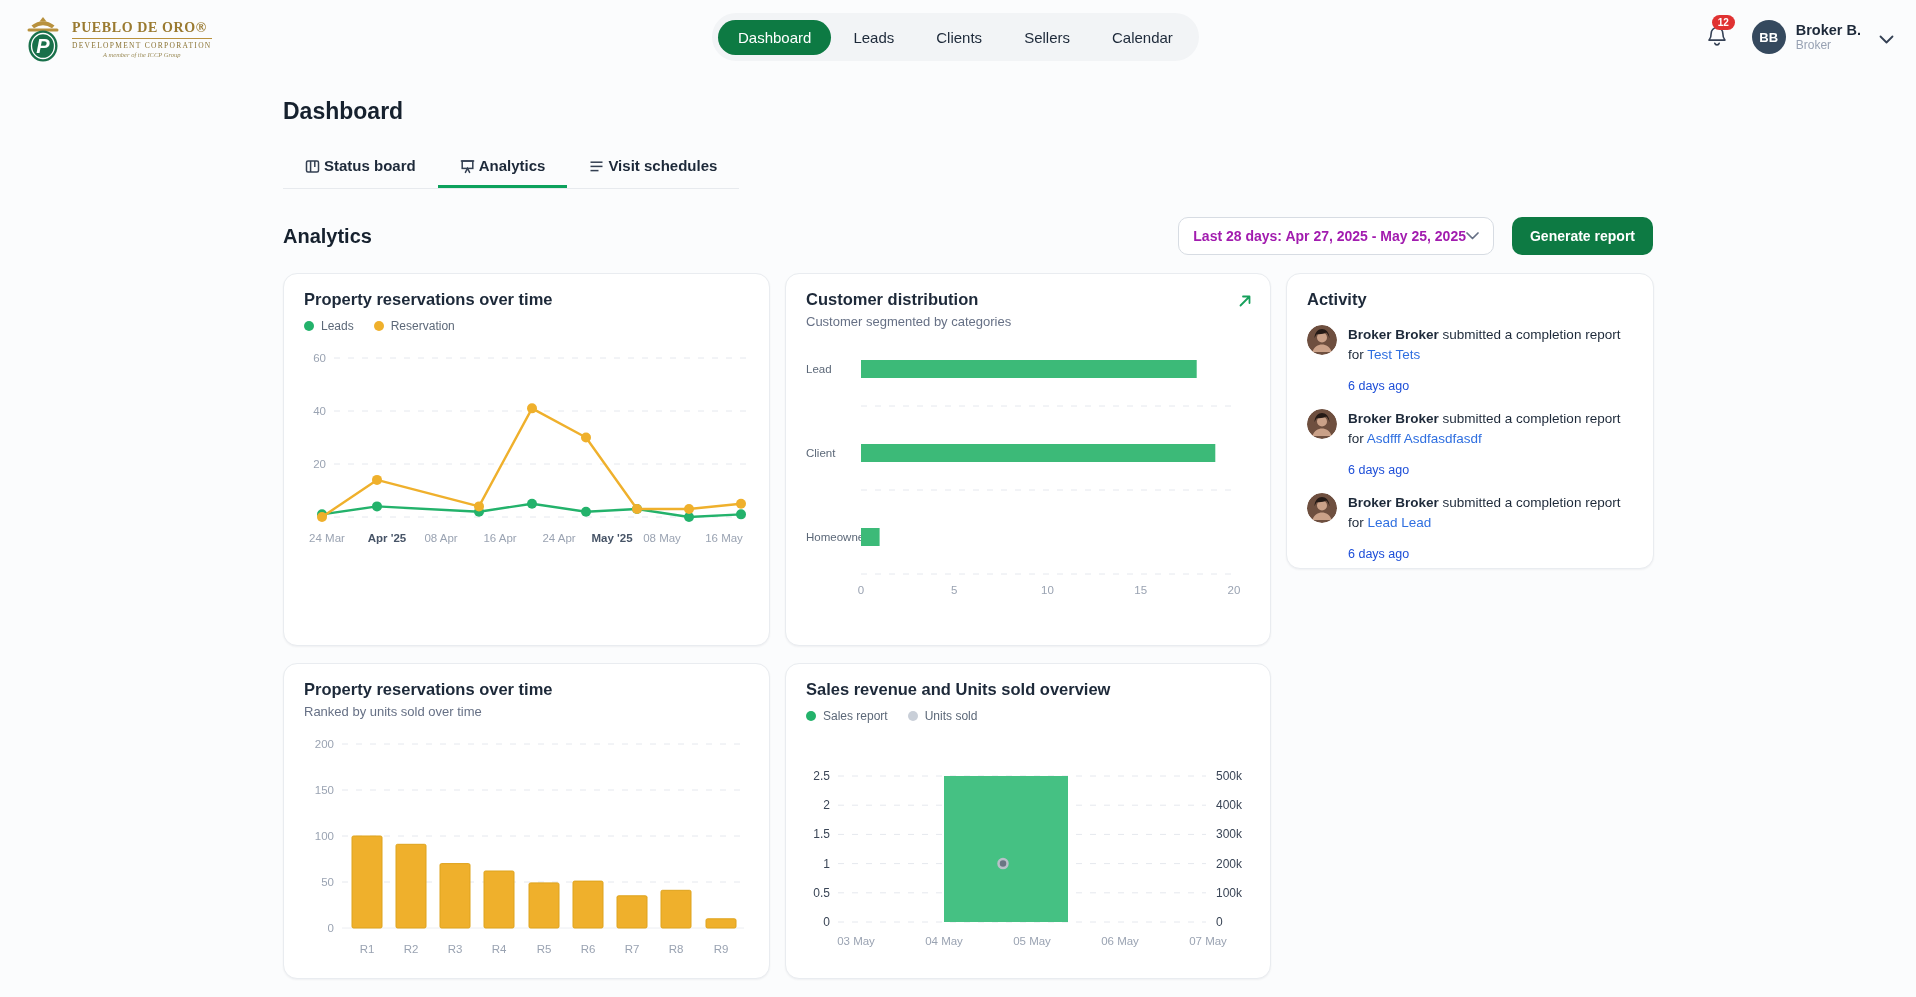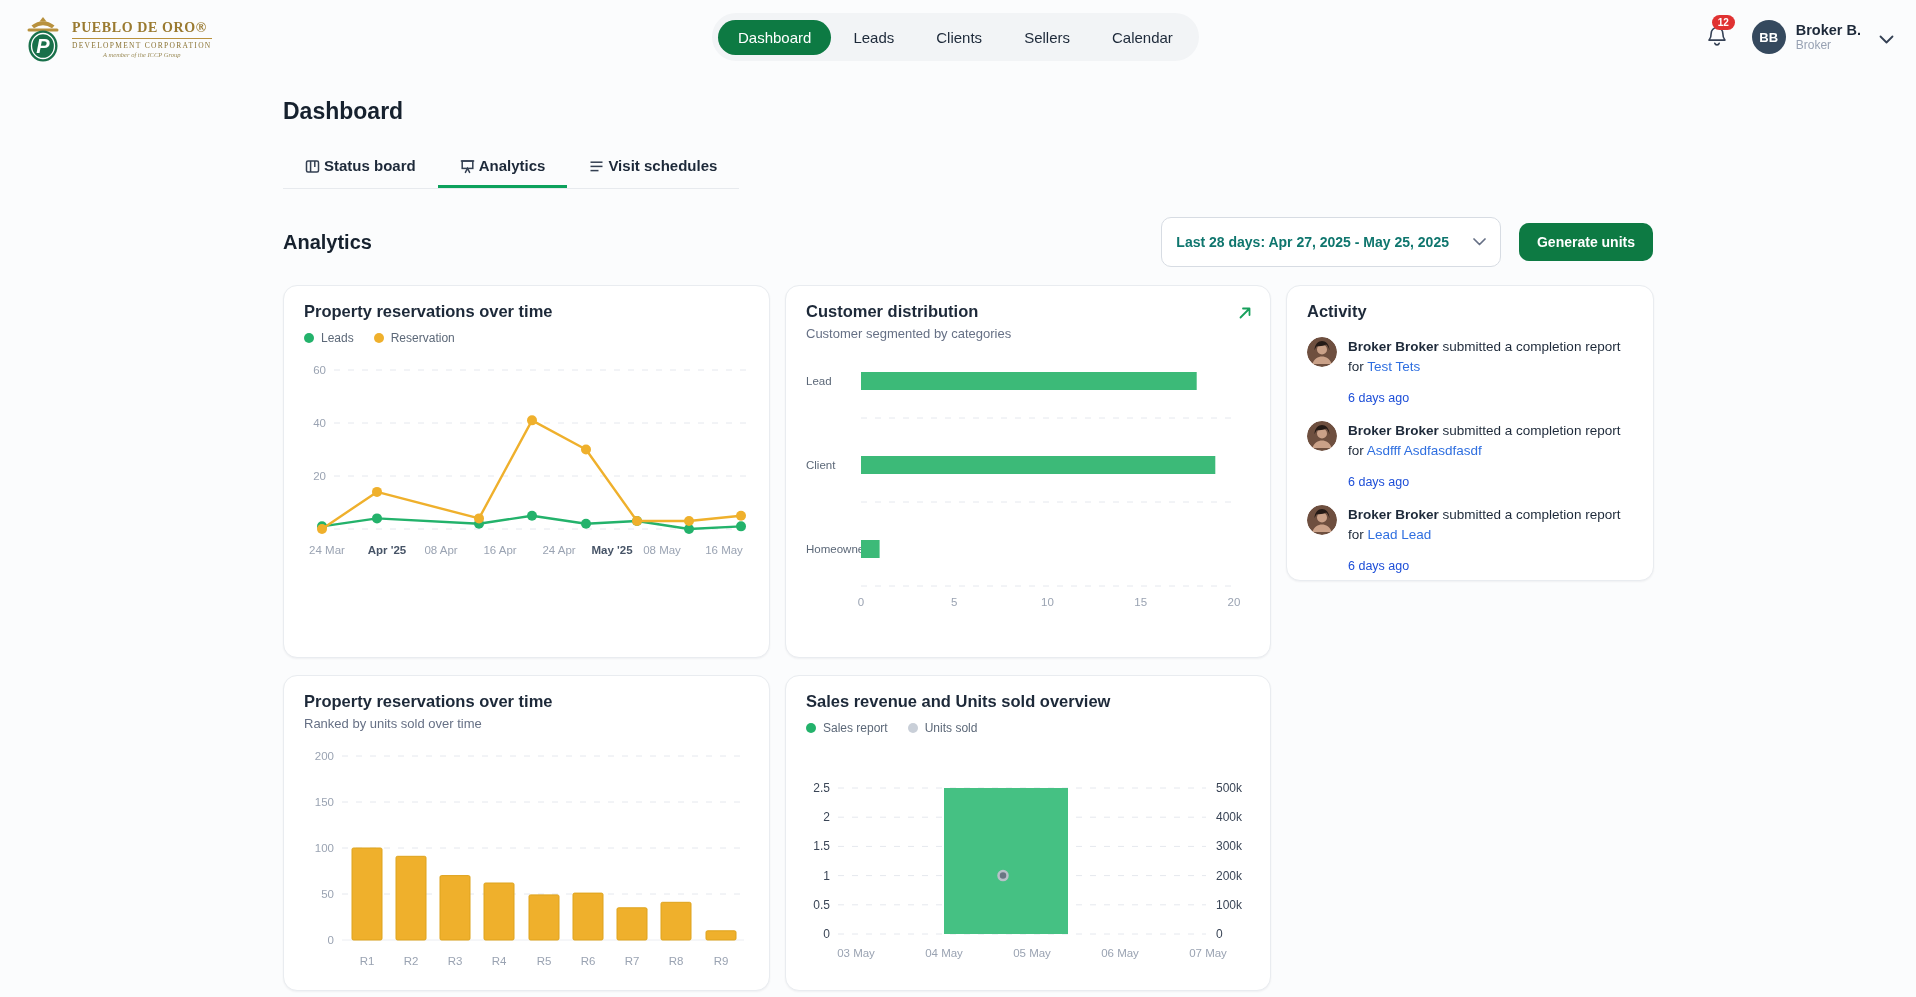--- a/index.html
+++ b/index.html
@@ -24,21 +24,21 @@
 .uchev{margin-left:18px;background:none;border:none;cursor:pointer;padding-top:4px}
 
 main{position:absolute;left:283px;top:64px;width:1370px}
 h1{font-size:23px;margin-top:34px;color:#16212e}
 .tabs{display:flex;margin-top:30px;border-bottom:1px solid #e7eaee;width:fit-content}
 .tab{display:flex;align-items:flex-end;gap:4px;padding:2px 22px 11px;font-size:15px;font-weight:600;color:#1d2939;background:none;border:none;border-bottom:3px solid transparent;cursor:pointer}
 .tab.active{border-bottom-color:#0ca15c}
 .sec-head{display:flex;justify-content:space-between;align-items:center;margin-top:28px}
 h2{font-size:20px;color:#16212e}
 .controls{display:flex;gap:18px;align-items:center}
-.drop{display:flex;align-items:center;gap:24px;height:50px;padding:0 14px;background:#fff;border:1px solid #d7dce3;border-radius:10px;font-size:14px;font-weight:600;color:#0f766e;cursor:pointer}
+.drop{display:flex;align-items:center;gap:0;height:38px;padding:0 14px;background:#fff;border:1px solid #d7dce3;border-radius:10px;font-size:14px;font-weight:600;color:#a21caf;cursor:pointer}
 .gen{height:38px;padding:0 18px;background:#0d7a43;color:#fff;border:none;border-radius:10px;font-size:14px;font-weight:600;cursor:pointer}
 
 .grid{display:grid;grid-template-columns:487px 486px 368px;column-gap:15px;row-gap:17px;margin-top:18px;align-items:start}
 .card{background:#fff;border:1px solid #e9ecf0;border-radius:14px;padding:16px 20px;box-shadow:0 1px 2px rgba(16,24,40,.05);position:relative}
 .card h3{font-size:16.5px;color:#1d2939}
 .card .sub{font-size:13px;color:#667085;margin-top:5px}
 .h1r{height:373px}
 .hact{height:296px;grid-column:3}
 .h2r{height:316px}
 .legend{display:flex;gap:20px;align-items:center;margin-top:10px}
@@ -143,21 +143,21 @@
 
   <div class="sec-head">
     <h2>Analytics</h2>
     <div class="controls">
       <button class="drop">
         <span>Last 28 days: Apr 27, 2025 - May 25, 2025</span>
         <svg width="13" height="8" viewBox="0 0 13 8">
           <path d="M1 1l5.5 5.5L12 1" fill="none" stroke="#667085" stroke-width="1.7" stroke-linecap="round" stroke-linejoin="round"></path>
         </svg>
       </button>
-      <button class="gen">Generate units</button>
+      <button class="gen">Generate report</button>
     </div>
   </div>
 
   <div class="grid">
 
     <section class="card h1r">
       <h3>Property reservations over time</h3>
       <div class="legend">
         <span class="li">
           <i class="dot" style="background: rgb(35, 178, 107);"></i>

